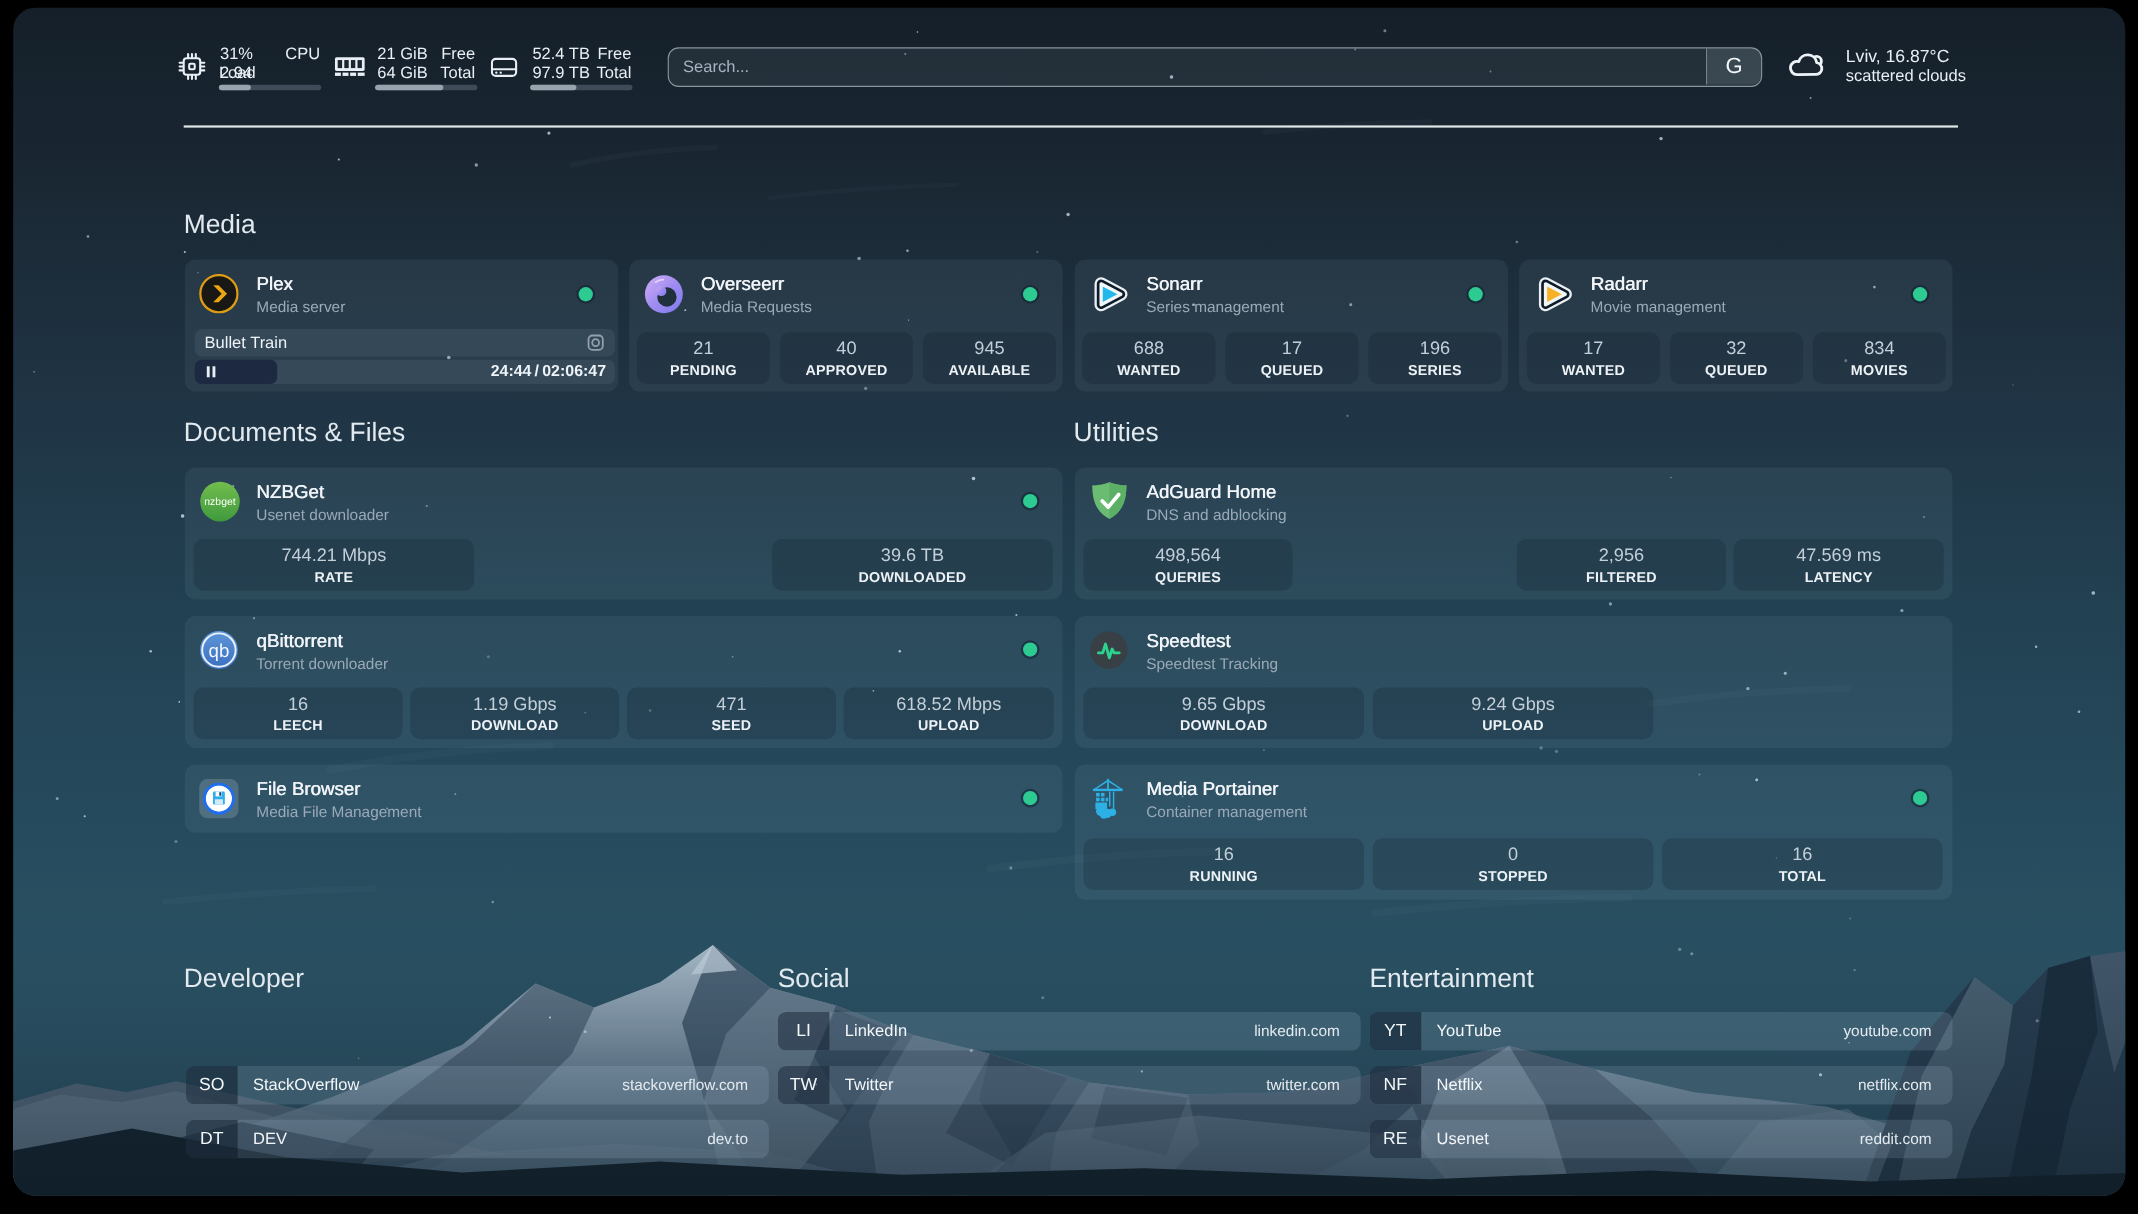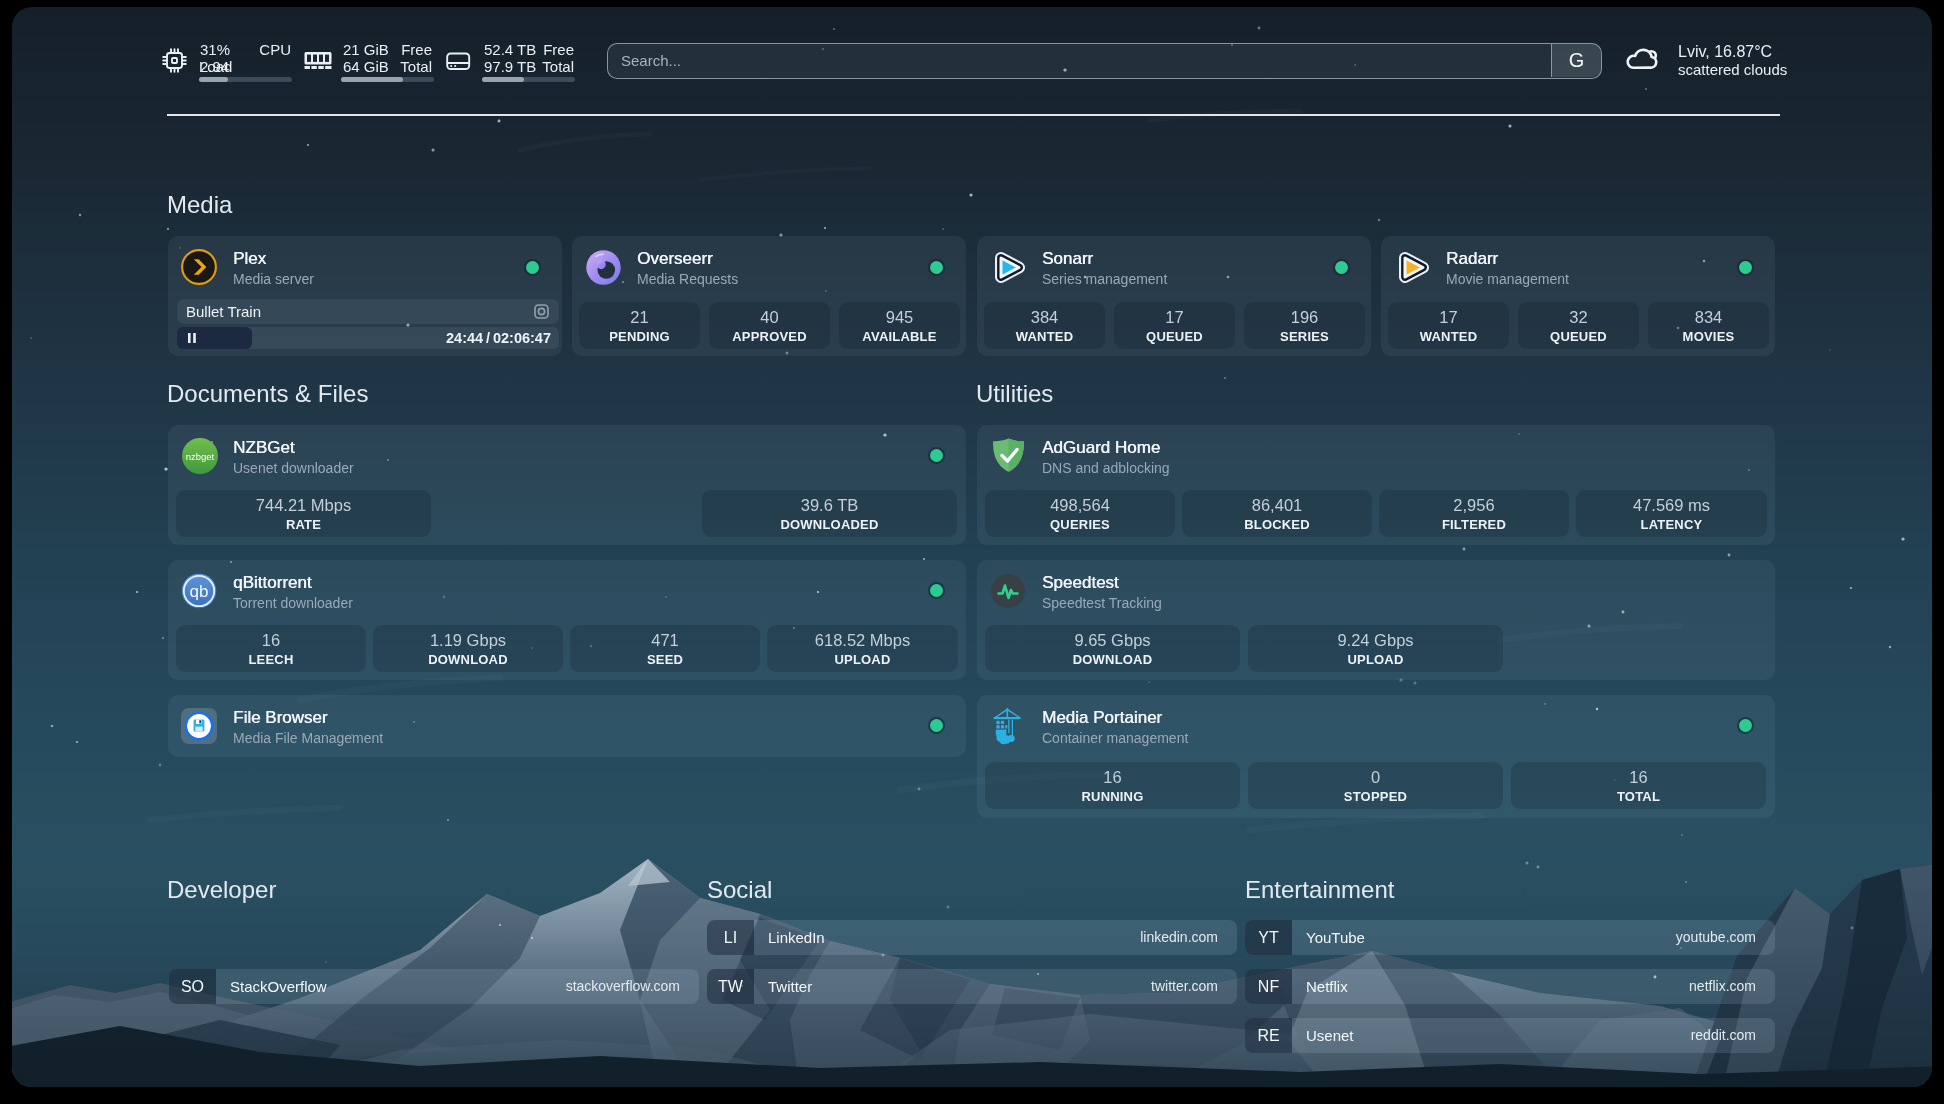--- a/index.html
+++ b/index.html
@@ -380,21 +380,21 @@
 <g transform="translate(-1,0)" stroke-linejoin="round">
 <path d="M12 9 L30 18.5 L12 28 Z" fill="#e9eff4" stroke="#e9eff4" stroke-width="12"></path>
 <path d="M12 9 L30 18.5 L12 28 Z" fill="#0e1a27" stroke="#0e1a27" stroke-width="7.8"></path>
 <path d="M12 9 L30 18.5 L12 28 Z" fill="#24b8ea" stroke="#f0f5f8" stroke-width="3"></path>
 </g>
 </svg>
 <span class="ttl">Sonarr</span>
         <span class="sub">Series management</span>
         <span class="dot"></span>
 <div class="sbox" style="left:7px;top:66px;width:121px">
-          <div class="n">384</div>
+          <div class="n">688</div>
           <div class="l">WANTED</div>
         </div>
 <div class="sbox" style="left:137px;top:66px;width:121px">
           <div class="n">17</div>
           <div class="l">QUEUED</div>
         </div>
 <div class="sbox" style="left:267px;top:66px;width:121px">
           <div class="n">196</div>
           <div class="l">SERIES</div>
         </div>
@@ -503,24 +503,20 @@
 <svg class="ic" style="top:12px" width="37" height="38" viewBox="0 0 37 38">
 <path d="M18.5 1.5 C13.5 3.4 7.5 4.6 3 4.2 C3 14.5 4.6 27.5 18.5 34.8 C32.4 27.5 34 14.5 34 4.2 C29.5 4.6 23.5 3.4 18.5 1.5 Z" fill="#6abc72"></path>
 <path d="M18.5 1.5 C23.5 3.4 29.5 4.6 34 4.2 C34 14.5 32.4 27.5 18.5 34.8 Z" fill="#5cb065"></path>
 <path d="M12 18.5 L17.5 24 L27 12.5" fill="none" stroke="#fff" stroke-width="3.4" stroke-linecap="round" stroke-linejoin="round"></path>
 </svg>
 <span class="ttl">AdGuard Home</span>
         <span class="sub">DNS and adblocking</span>
 <div class="sbox" style="left:8px;top:65px;width:190px">
           <div class="n">498,564</div>
           <div class="l">QUERIES</div>
-        </div>
-<div class="sbox" style="left:205px;top:65px;width:190px">
-          <div class="n">86,401</div>
-          <div class="l">BLOCKED</div>
         </div>
 <div class="sbox" style="left:402px;top:65px;width:190px">
           <div class="n">2,956</div>
           <div class="l">FILTERED</div>
         </div>
 <div class="sbox" style="left:599px;top:65px;width:191px">
           <div class="n">47.569 ms</div>
           <div class="l">LATENCY</div>
         </div>
 </div>
@@ -576,20 +572,25 @@
           <div class="l">TOTAL</div>
         </div>
 </div>
 <div class="h2" style="left:167px;top:876px">Developer</div>
 <div class="h2" style="left:707px;top:876px">Social</div>
 <div class="h2" style="left:1245px;top:876px">Entertainment</div>
 <div class="bm" style="left:169px;top:969px">
         <span class="ab">SO</span>
         <span class="nm">StackOverflow</span>
         <span class="url">stackoverflow.com</span>
+      </div>
+<div class="bm" style="left:169px;top:1018px">
+        <span class="ab">DT</span>
+        <span class="nm">DEV</span>
+        <span class="url">dev.to</span>
       </div>
 <div class="bm" style="left:707px;top:920px">
         <span class="ab">LI</span>
         <span class="nm">LinkedIn</span>
         <span class="url">linkedin.com</span>
       </div>
 <div class="bm" style="left:707px;top:969px">
         <span class="ab">TW</span>
         <span class="nm">Twitter</span>
         <span class="url">twitter.com</span>

